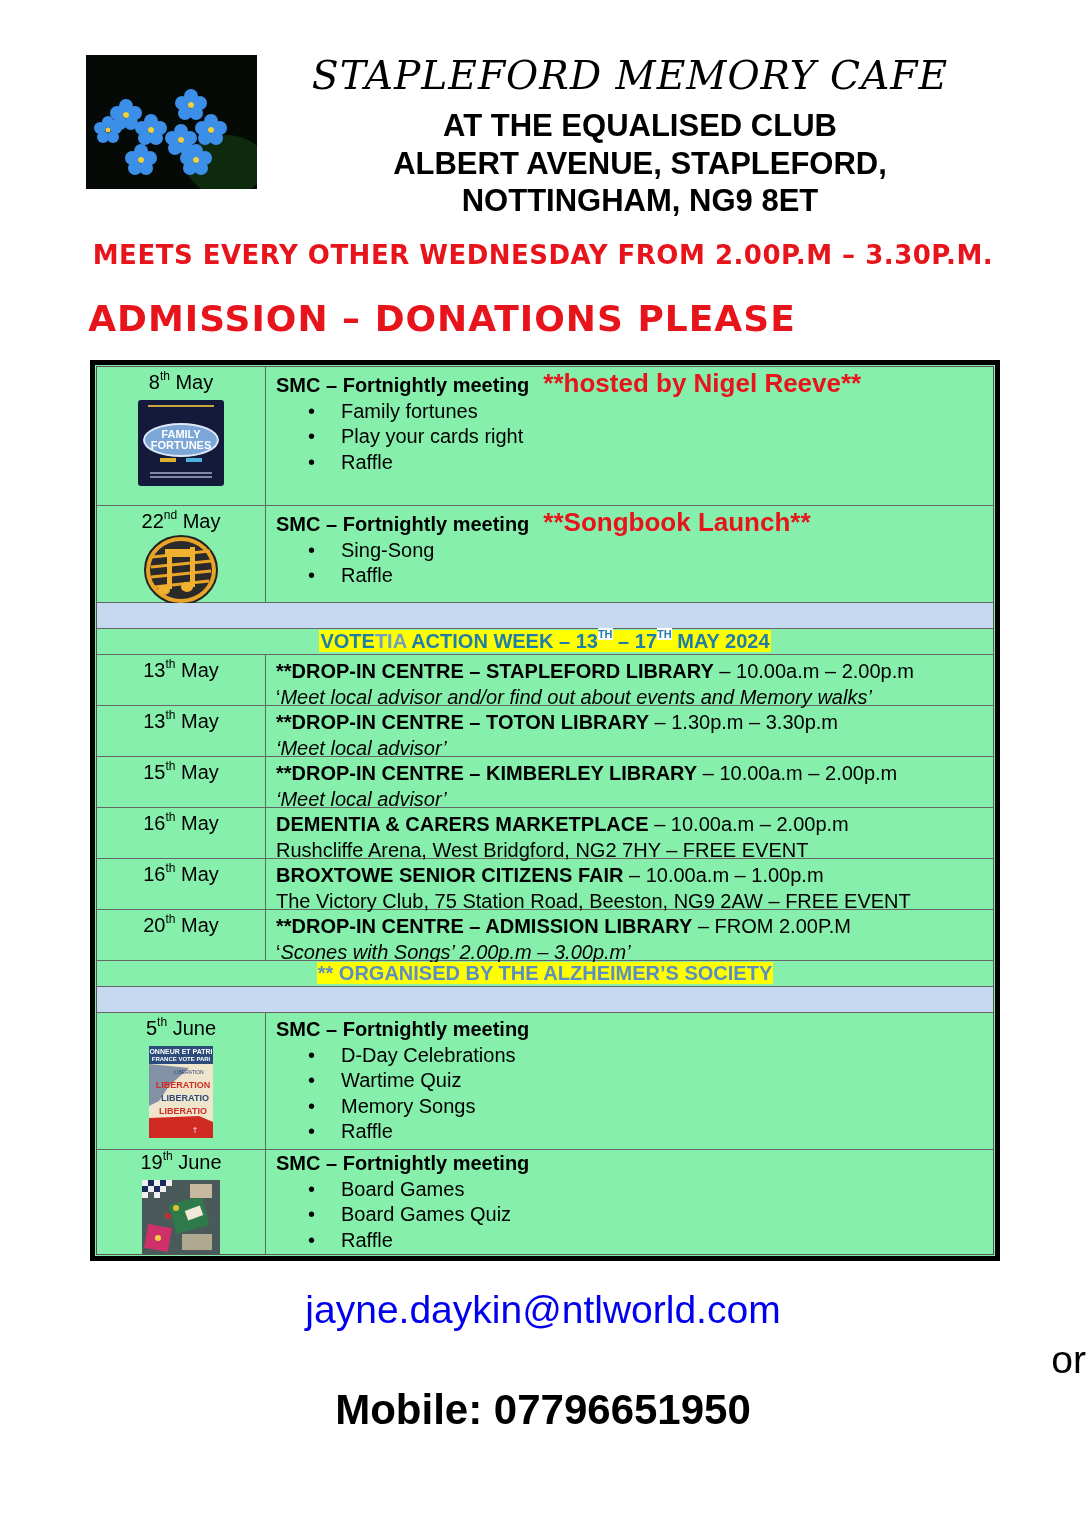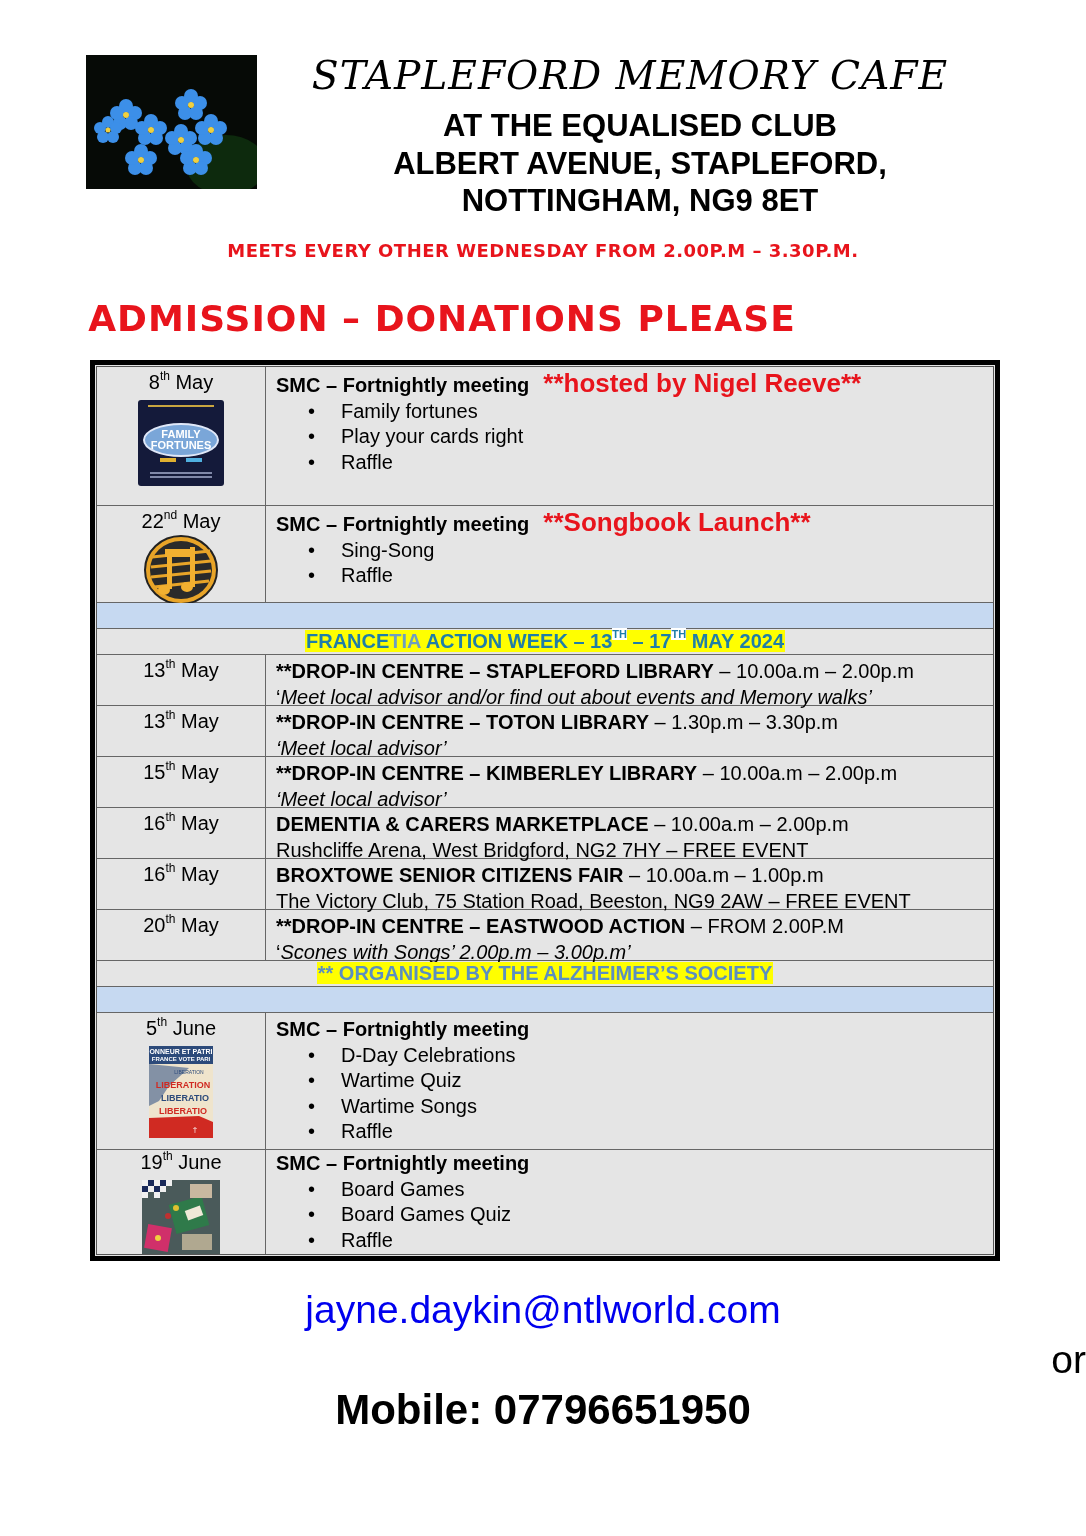--- a/index.html
+++ b/index.html
@@ -10,25 +10,25 @@
   .flower svg { width: 100%; height: 100%; display: block; }
 
   .title { position: absolute; left: 290px; width: 680px; top: 52px; text-align: center;
     font-family: "DejaVu Serif", serif; font-style: italic; font-size: 40px; letter-spacing: 1px; font-weight: normal; transform: scaleX(0.98); }
   .addr { position: absolute; left: 300px; width: 680px; text-align: center; font-weight: bold; font-size: 31px; line-height: 37px; }
   .addr.l1 { top: 107px; }
   .addr.l2 { top: 145px; }
   .addr.l3 { top: 182px; }
 
   .meets { position: absolute; left: 0; width: 1086px; top: 240px; text-align: center; color: #e8141c;
-    font-family: "DejaVu Sans", sans-serif; font-weight: bold; font-size: 18px; letter-spacing: 0.5px; }
+    font-family: "DejaVu Sans", sans-serif; font-weight: bold; font-size: 26px; letter-spacing: 0.5px; }
   .admission { position: absolute; left: 0; width: 884px; top: 298px; text-align: center; color: #e8141c;
     font-family: "DejaVu Sans", sans-serif; font-weight: bold; font-size: 36px; letter-spacing: 1px; }
 
-  .table-wrap { position: absolute; left: 90px; top: 360px; width: 910px; height: 901px; border: 5px solid #000; padding: 1px; background: #e5e5e5; }
+  .table-wrap { position: absolute; left: 90px; top: 360px; width: 910px; height: 901px; border: 5px solid #000; padding: 1px; background: #86efac; }
   .table-inner { position: absolute; left: 1px; top: 1px; right: 1px; bottom: 1px; border: 1px solid #555; }
   .row { position: absolute; left: 0; right: 0; border-bottom: 1px solid #666; }
   .row .date { position: absolute; left: 0; top: 0; bottom: 0; width: 169px; border-right: 1px solid #666; text-align: center; font-size: 20px; padding-top: 4px; }
   .row .content { position: absolute; left: 169px; top: 0; bottom: 0; right: 0; padding-left: 10px; padding-top: 4px; font-size: 20px; line-height: 25.5px; }
   sup { font-size: 12px; vertical-align: top; position: relative; top: -2px; }
   .b { font-weight: bold; }
   .red { color: #e8141c; font-weight: bold; font-size: 26px; margin-left: 14px; }
   .i { font-style: italic; }
   ul.bl { list-style: none; }
   ul.bl li { position: relative; padding-left: 65px; }
@@ -191,21 +191,21 @@
         <ul class="bl">
           <li>Sing-Song</li>
           <li>Raffle</li>
         </ul>
       </div>
     </div>
 
     <div class="row spacer" style="top:236px; height:26px;"></div>
 
     <div class="row banner" style="top:262px; height:26px; padding-top:1px;">
-      <span class="hl"><span>FRANCE</span><span class="light">TIA</span><span> ACTION WEEK – 13</span><sup>TH</sup><span> – 17</span><sup>TH</sup><span> MAY 2024</span></span>
+      <span class="hl"><span>VOTE</span><span class="light">TIA</span><span> ACTION WEEK – 13</span><sup>TH</sup><span> – 17</span><sup>TH</sup><span> MAY 2024</span></span>
     </div>
 
     <div class="row" style="top:288px; height:51px;">
       <div class="date"><span>13</span><sup>th</sup> <span>May</span></div>
       <div class="content">
         <div><span class="b">**DROP-IN CENTRE – STAPLEFORD LIBRARY</span><span> – 10.00a.m – 2.00p.m</span></div>
         <div><span>‘</span><span class="i">Meet local advisor and/or find out about events and Memory walks’</span></div>
       </div>
     </div>
 
@@ -237,21 +237,21 @@
       <div class="date"><span>16</span><sup>th</sup> <span>May</span></div>
       <div class="content">
         <div><span class="b">BROXTOWE SENIOR CITIZENS FAIR</span><span> – 10.00a.m – 1.00p.m</span></div>
         <div>The Victory Club, 75 Station Road, Beeston, NG9 2AW – FREE EVENT</div>
       </div>
     </div>
 
     <div class="row" style="top:543px; height:51px;">
       <div class="date"><span>20</span><sup>th</sup> <span>May</span></div>
       <div class="content">
-        <div><span class="b">**DROP-IN CENTRE – EASTWOOD ACTION</span><span> – FROM 2.00P.M</span></div>
+        <div><span class="b">**DROP-IN CENTRE – ADMISSION LIBRARY</span><span> – FROM 2.00P.M</span></div>
         <div><span>‘</span><span class="i">Scones with Songs’ 2.00p.m – 3.00p.m’</span></div>
       </div>
     </div>
 
     <div class="row banner alz" style="top:594px; height:26px; padding-top:1px;">
       <span class="hl">** ORGANISED BY THE ALZHEIMER’S SOCIETY</span>
     </div>
 
     <div class="row spacer" style="top:620px; height:26px;"></div>
 
@@ -271,21 +271,21 @@
           <text x="34" y="68" font-family="Liberation Sans, sans-serif" font-weight="bold" font-size="9" fill="#d02a22" text-anchor="middle">LIBERATIO</text>
           <path d="M0 72 L50 70 L64 76 L64 92 L0 92 Z" fill="#d02a22"></path>
           <text x="46" y="86" font-family="Liberation Sans, sans-serif" font-size="8" fill="#fff" text-anchor="middle">†</text>
         </svg>
       </div>
       <div class="content">
         <div class="b">SMC – Fortnightly meeting</div>
         <ul class="bl" style="padding-left:0;">
           <li style="padding-left:65px;">D-Day Celebrations</li>
           <li>Wartime Quiz</li>
-          <li>Wartime Songs</li>
+          <li>Memory Songs</li>
           <li>Raffle</li>
         </ul>
       </div>
     </div>
 
     <div class="row" style="top:780px; height:107px; border-bottom:none;">
       <div class="date">
         <span>19</span><sup>th</sup>
         <span>June</span>
         <svg class="img-box" width="78" height="74" viewBox="0 0 78 74">

